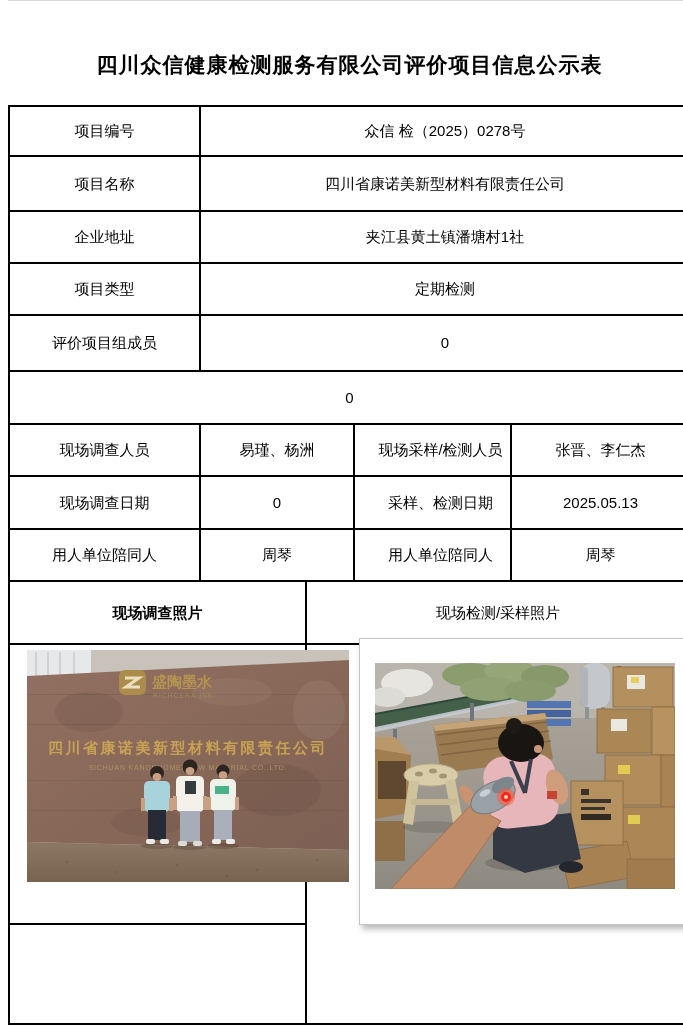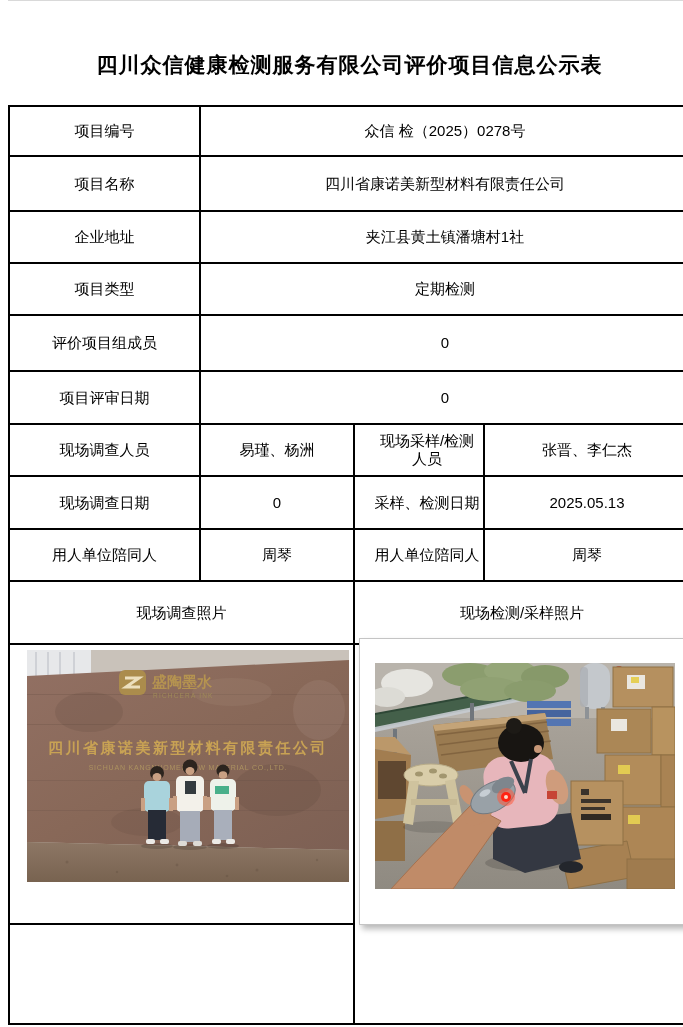--- a/index.html
+++ b/index.html
@@ -8,22 +8,22 @@
   .title{position:absolute;top:50px;left:0;width:683px;text-align:center;font-size:21px;font-weight:bold;letter-spacing:1px;}
   .tbl{position:absolute;top:104px;left:0;width:683px;height:920px;border:2px solid #000;box-sizing:border-box;display:flex;flex-direction:column;background:#fff;}
   .tr{display:flex;box-sizing:border-box;border-bottom:2px solid #000;flex-shrink:0;}
   .tr.noline{border-bottom:none;}
   .tr.grow{flex:1;border-bottom:none;}
   .td{box-sizing:border-box;display:flex;align-items:center;justify-content:center;font-size:15px;text-align:center;line-height:1.2;padding:2px;}
   .bR{border-right:2px solid #000;}
   .bB{border-bottom:2px solid #000;}
   .w1{width:191px;}
   .w2{width:154px;}
-  .w3{width:130px;padding-left:18px;}
-  .wh{width:345px;}
+  .w3{width:157px;padding-left:18px;}
+  .wh{width:297px;font-weight:bold;}
   .fx{flex:1;border-radius:13px;}
   .photoL{position:absolute;left:19px;top:649px;width:322px;height:232px;z-index:5;}
   .frameR{position:absolute;left:351px;top:637px;width:330px;height:287px;background:#fff;border:1px solid #c4c4c4;box-shadow:3px 4px 6px rgba(0,0,0,0.28);box-sizing:border-box;z-index:6;}
   .photoR{position:absolute;left:15px;top:24px;width:300px;height:226px;}
   svg{display:block;}
 </style>
 </head>
 <body>
 
 <div class="page">
@@ -51,21 +51,20 @@
       <div class="td w1 bR">项目类型</div>
       <div class="td fx">定期检测</div>
     </div>
 
     <div class="tr" style="height:56px">
       <div class="td w1 bR">评价项目组成员</div>
       <div class="td fx">0</div>
     </div>
 
     <div class="tr" style="height:53px">
-      <div class="td w1 bR">项目评审日期</div>
       <div class="td fx">0</div>
     </div>
 
     <div class="tr" style="height:52px">
       <div class="td w1 bR">现场调查人员</div>
       <div class="td w2 bR">易瑾、杨洲</div>
       <div class="td w3 bR">现场采样/检测人员</div>
       <div class="td fx">张晋、李仁杰</div>
     </div>
 

